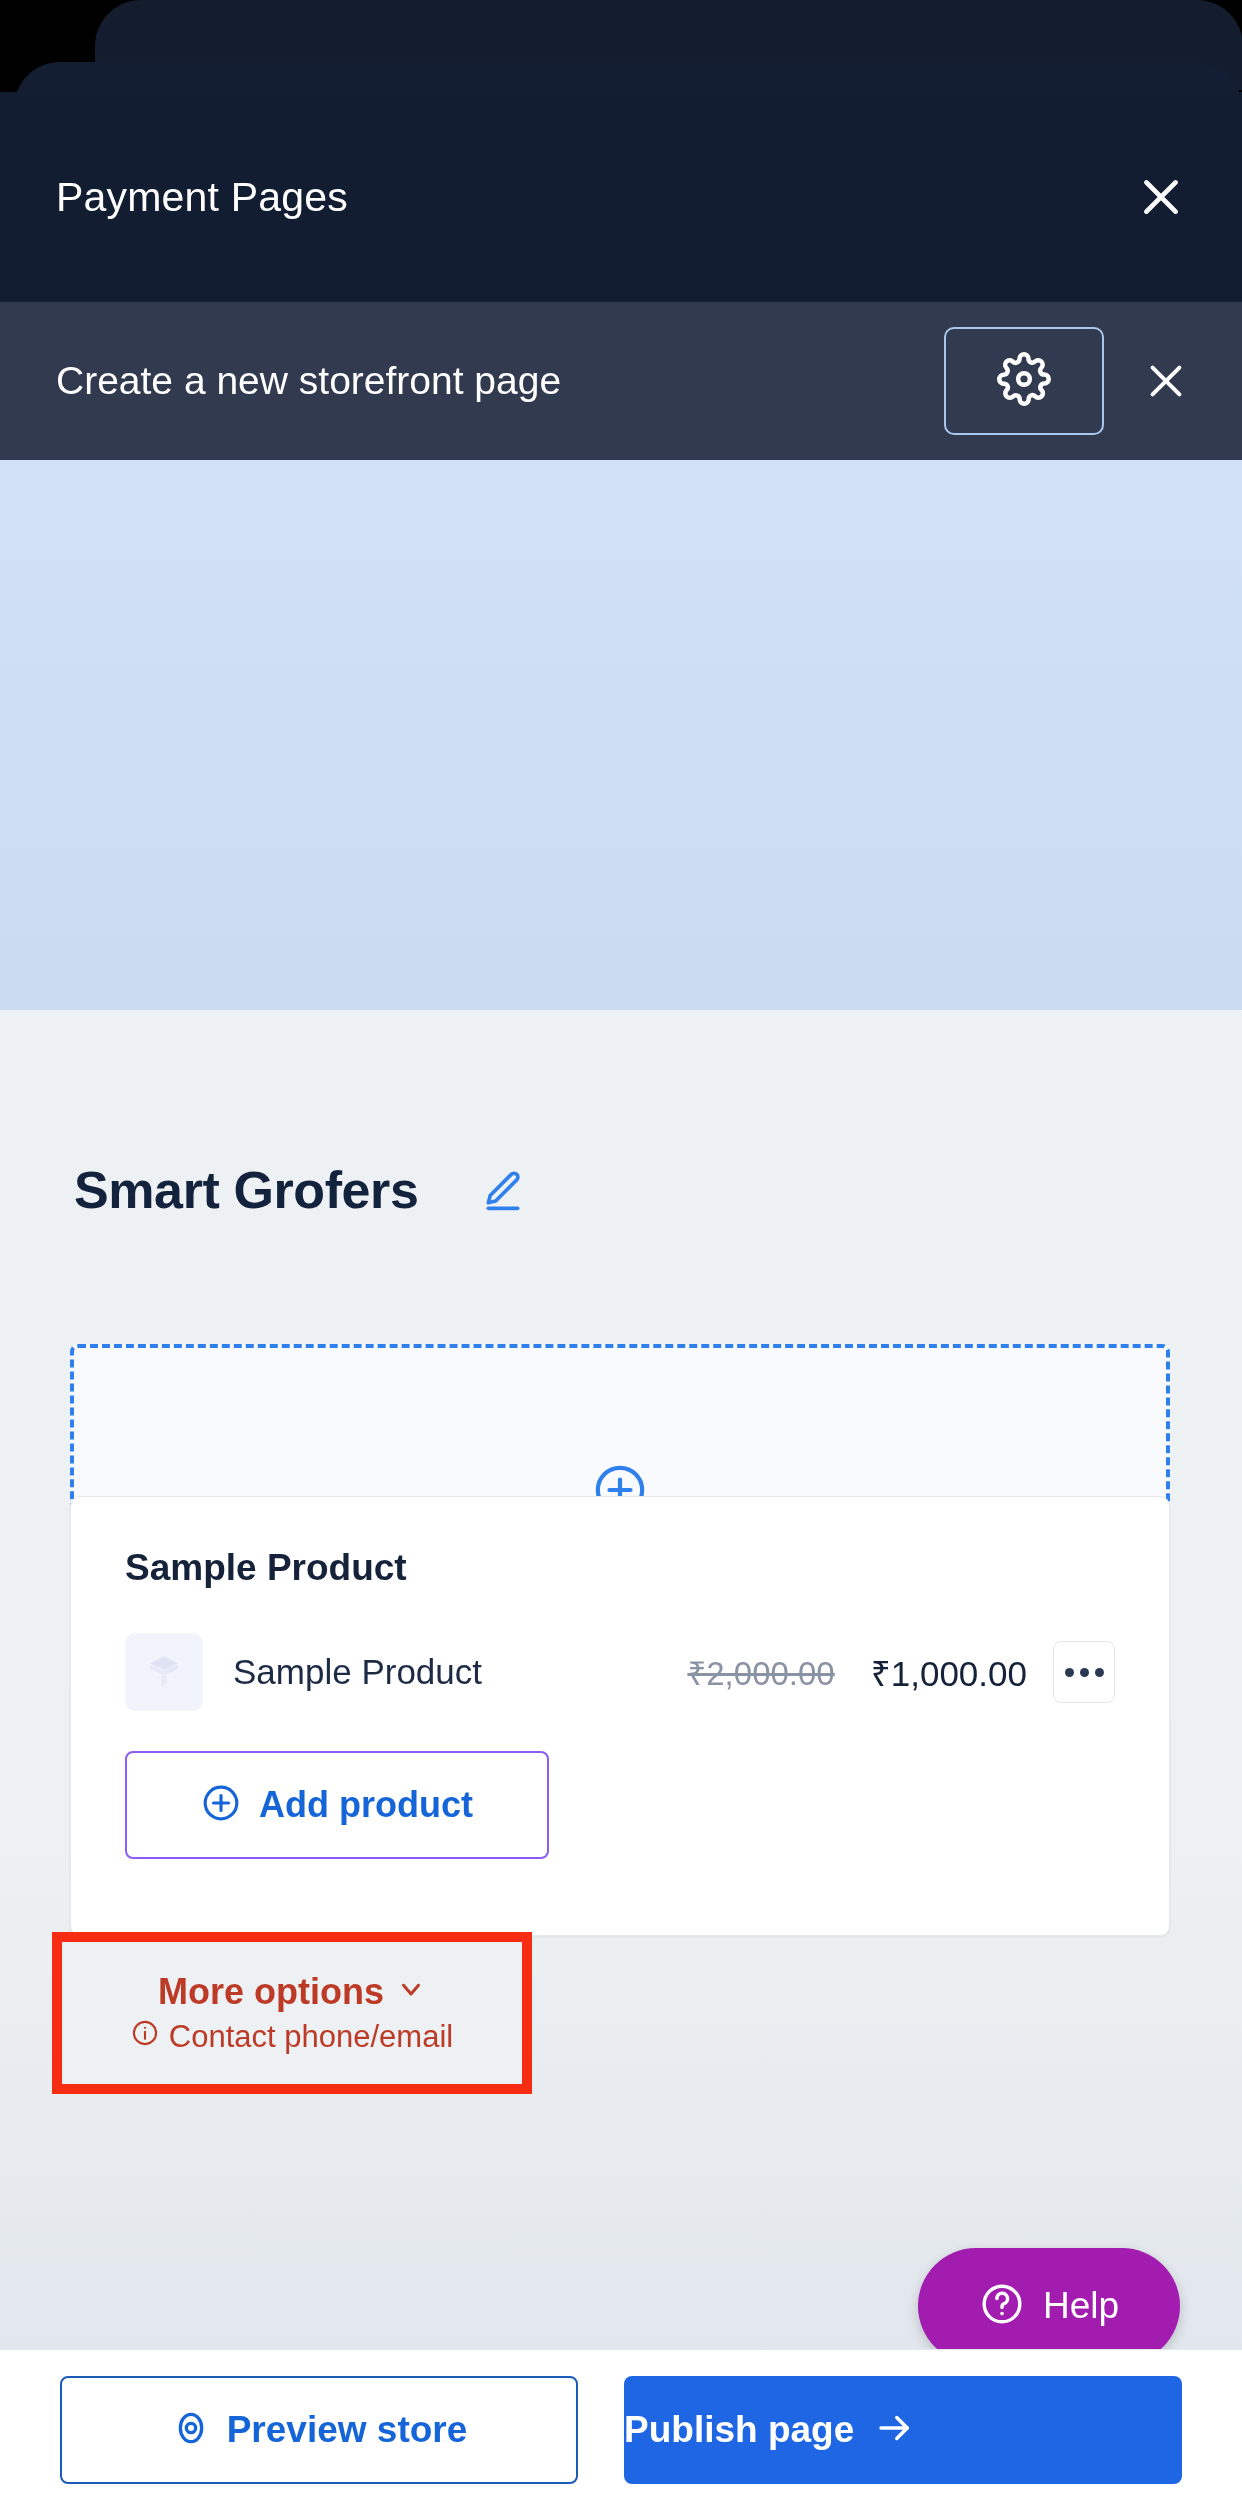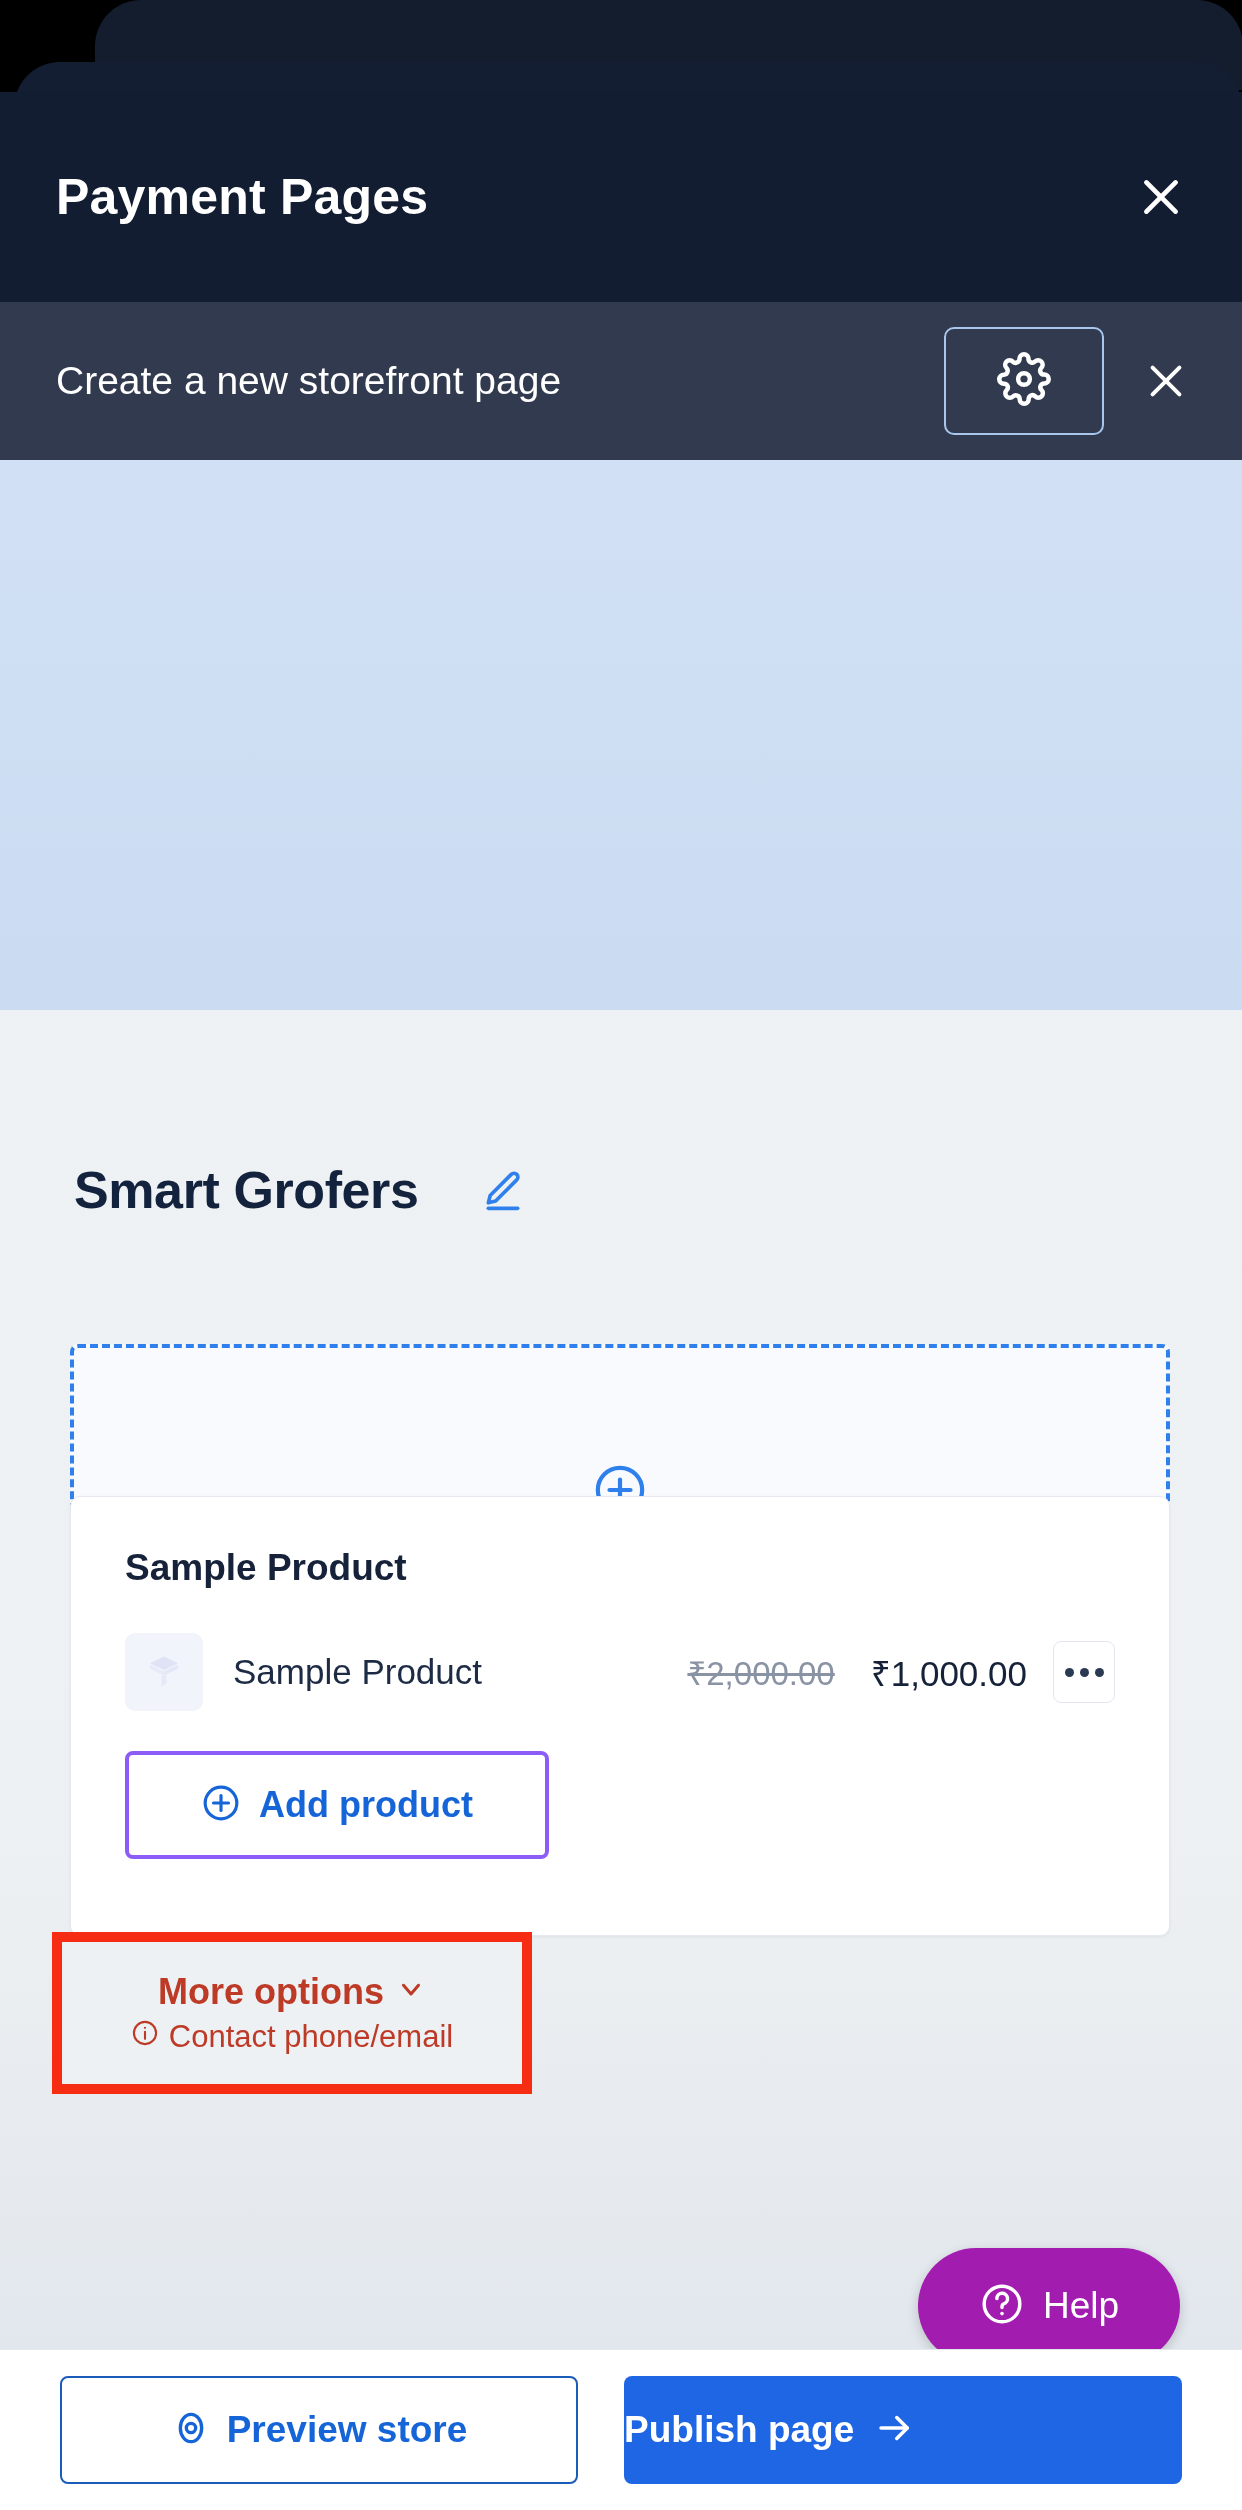--- a/index.html
+++ b/index.html
@@ -47,22 +47,22 @@
     width: 1242px;
     height: 210px;
     background: #131d32;
     display: flex;
     align-items: center;
     justify-content: space-between;
     padding: 0 52px 0 56px;
   }
   .header-title {
     color: #ffffff;
-    font-size: 50px;
-    font-weight: bold;
+    font-size: 41px;
+    font-weight: normal;
     letter-spacing: 0.2px;
   }
   .header-close {
     width: 58px;
     height: 58px;
     display: flex;
     align-items: center;
     justify-content: center;
     cursor: pointer;
   }
@@ -272,21 +272,21 @@
     cursor: pointer;
     flex: 0 0 auto;
   }
   .kebab-dot {
     width: 9px; height: 9px; border-radius: 50%;
     background: #2b3a52;
   }
   .add-product-btn {
     width: 424px;
     height: 108px;
-    border: 4px solid #8b5cf6;
+    border: 2px solid #8b5cf6;
     border-radius: 8px;
     background: #ffffff;
     display: flex;
     align-items: center;
     justify-content: center;
     gap: 18px;
     cursor: pointer;
   }
   .add-product-label {
     font-size: 36px;

